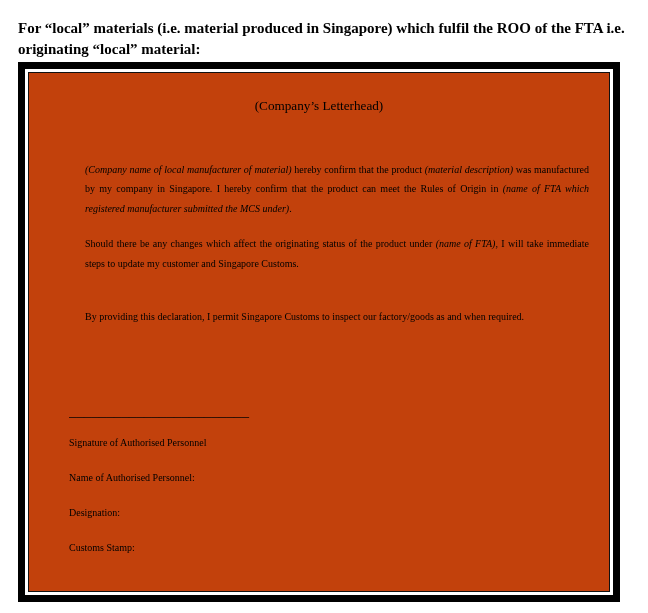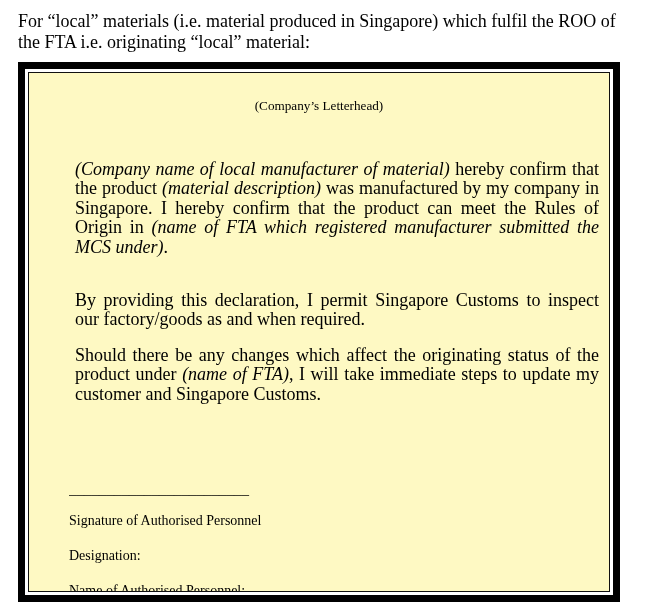--- a/index.html
+++ b/index.html
@@ -13,45 +13,46 @@
     font-family: "Liberation Serif", "DejaVu Serif", serif;
     color: #000000;
     overflow: hidden;
     position: relative;
   }
 
   
   .intro {
     position: absolute;
     left: 18px;
-    top: 11px;
+    top: 18px;
     width: 614px;
-    font-size: 18px;
+    font-size: 15px;
     line-height: 21px;
     text-align: left;
+    font-weight: bold;
   }
 
   
   .letter-frame {
     position: absolute;
     left: 18px;
     top: 62px;
     width: 602px;
     height: 540px;
     box-sizing: border-box;
     border: 7px solid #000000;
     background: #ffffff;
     padding: 3px;
   }
   .letter-frame-inner {
     box-sizing: border-box;
     width: 100%;
     height: 100%;
     border: 1.5px solid #111111;
-    background: #fef9c3;
+    background: #c2410c;
     position: relative;
     overflow: hidden;
   }
 
   
   .letter-body {
     position: absolute;
     left: 0;
     top: 0;
     right: 0;
@@ -67,22 +68,22 @@
     margin: 0 0 0 0;
     padding-right: 18px;
   }
 
   .para-block {
     margin-top: 46px;
     width: 536px;
   }
 
   p.para {
-    margin: 6px;
-    font-size: 18px;
+    margin: 16px;
+    font-size: 10px;
     line-height: 19.4px;
     text-align: justify;
     text-justify: inter-word;
   }
   p.para.gap-small { margin-top: 16px; }
   p.para.gap-large { margin-top: 34px; }
 
   .it { font-style: italic; }
 
   
@@ -95,50 +96,50 @@
     line-height: 14px;
     letter-spacing: 0px;
     white-space: nowrap;
     overflow: hidden;
     width: 182px;
     height: 14px;
     color: #000;
   }
   .sig-line {
     margin-top: 15px;
-    font-size: 14px;
+    font-size: 10px;
     line-height: 19px;
   }
   .sig-line + .sig-line { margin-top: 16px; }
 </style>
 </head>
 <body>
 
 <div class="intro">For “local” materials (i.e. material produced in Singapore) which fulfil the ROO of the FTA i.e. originating “local” material:</div>
 
 <div class="letter-frame">
   <div class="letter-frame-inner">
     <div class="letter-body">
 
       <div class="letterhead">(Company’s Letterhead)</div>
 
       <div class="para-block">
 
         <p class="para"><span class="it">(Company name of local manufacturer of material)</span><span> hereby confirm that the product </span><span class="it">(material description)</span><span> was manufactured by my company in Singapore. I hereby confirm that the product can meet the Rules of Origin in </span><span class="it">(name of FTA which registered manufacturer submitted the MCS under)</span><span>.</span></p>
 
+        <p class="para gap-small"><span>Should there be any changes which affect the originating status of the product under </span><span class="it">(name of FTA)</span><span>, I will take immediate steps to update my customer and Singapore Customs.</span></p>
+
         <p class="para gap-large">By providing this declaration, I permit Singapore Customs to inspect our factory/goods as and when required.</p>
-
-        <p class="para gap-small"><span>Should there be any changes which affect the originating status of the product under </span><span class="it">(name of FTA)</span><span>, I will take immediate steps to update my customer and Singapore Customs.</span></p>
 
       </div>
 
       <div class="sig-block">
         <div class="sig-rule">________________________</div>
         <div class="sig-line">Signature of Authorised Personnel</div>
+        <div class="sig-line">Name of Authorised Personnel:</div>
         <div class="sig-line">Designation:</div>
-        <div class="sig-line">Name of Authorised Personnel:</div>
         <div class="sig-line">Customs Stamp:</div>
 
       </div>
 
     </div>
   </div>
 </div>
 
 </body></html>

